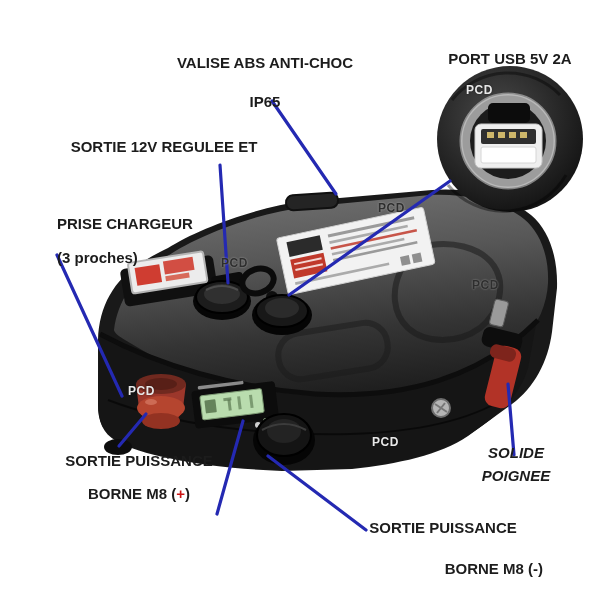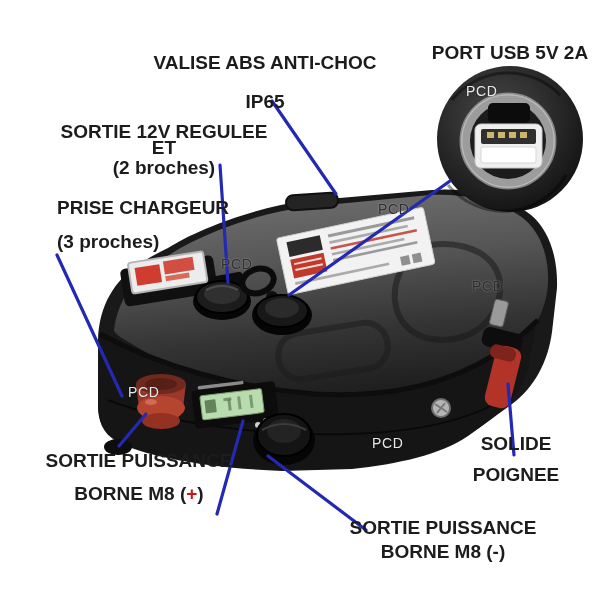--- a/index.html
+++ b/index.html
@@ -2,27 +2,27 @@
 <html><head>
 <meta charset="utf-8">
 <style>
   html,body{margin:0;padding:0;background:#fff;}
   .canvas{
     position:relative;width:600px;height:600px;background:#ffffff;
     font-family:"Liberation Sans",sans-serif;overflow:hidden;
   }
   .scene{position:absolute;left:0;top:0;}
   .callout{
-    position:absolute;font-weight:700;font-size:19px;line-height:17px;
+    position:absolute;font-weight:700;font-size:15px;line-height:17px;
     color:#1c1c1c;letter-spacing:0;
   }
   .center{text-align:center;}
   .plus{color:#cc1414;}
   .pcd{
-    position:absolute;font-weight:400;font-size:14px;letter-spacing:.6px;
+    position:absolute;font-weight:700;font-size:12px;letter-spacing:.6px;
   }
   .pcd.dark{color:#2e2e2e;text-shadow:0 0 2px rgba(255,255,255,.45);}
   .pcd.light{color:#e8e8e8;text-shadow:0 0 2px rgba(0,0,0,.5);}
 </style>
 </head>
 <body>
 
 <div class="canvas">
 
   <svg class="scene" width="600" height="600" viewBox="0 0 600 600">
@@ -172,50 +172,49 @@
       <line x1="268" y1="456" x2="366" y2="530"></line>
       <line x1="508" y1="384" x2="514" y2="455"></line>
     </g>
   </svg>
 
   <div class="callout center" style="left:150px;top:54px;width:230px;">
     <div>VALISE ABS ANTI-CHOC</div>
     <div style="margin-top:22px;">IP65</div>
   </div>
 
-  <div class="callout center" style="left:420px;top:44px;width:180px;">
+  <div class="callout center" style="left:420px;top:50px;width:180px;">
     <div>PORT USB 5V 2A</div>
   </div>
 
-  <div class="callout center" style="left:60px;top:124px;width:208px;line-height:16px;">
+  <div class="callout center" style="left:60px;top:139px;width:208px;line-height:16px;">
     <div>SORTIE 12V REGULEE ET</div>
-    <div style="margin-top:4px;">(2 broches)</div>
-  </div>
-
-  <div class="callout" style="left:57px;top:200px;width:190px;line-height:16px;">
+  </div>
+
+  <div class="callout" style="left:57px;top:216px;width:190px;line-height:16px;">
     <div>PRISE CHARGEUR</div>
     <div style="margin-top:18px;">(3 proches)</div>
   </div>
 
   <div class="callout center" style="left:39px;top:452px;width:200px;">
     <div>SORTIE PUISSANCE</div>
     <div style="margin-top:16px;">
       <span>BORNE M8 (</span><span class="plus">+</span><span>)</span>
     </div>
   </div>
 
 
   <div class="callout center" style="left:343px;top:519px;width:200px;">
     <div>SORTIE PUISSANCE</div>
-    <div style="margin-top:7px;">BORNE M8 (-)</div>
-  </div>
-
-  <div class="callout center" style="left:436px;top:435px;width:160px;">
+    <div style="margin-top:24px;text-align:right;">BORNE M8 (-)</div>
+  </div>
+
+  <div class="callout center" style="left:436px;top:444px;width:160px;font-style:italic;">
     <div>SOLIDE</div>
-    <div style="margin-top:14px;">POIGNEE</div>
+    <div style="margin-top:6px;">POIGNEE</div>
   </div>
 
   <div class="pcd light" style="left:466px;top:83px;">PCD</div>
   <div class="pcd dark" style="left:378px;top:201px;">PCD</div>
   <div class="pcd dark" style="left:221px;top:256px;">PCD</div>
   <div class="pcd dark" style="left:472px;top:278px;">PCD</div>
   <div class="pcd light" style="left:128px;top:384px;">PCD</div>
   <div class="pcd light" style="left:372px;top:435px;">PCD</div>
 
 </div>

